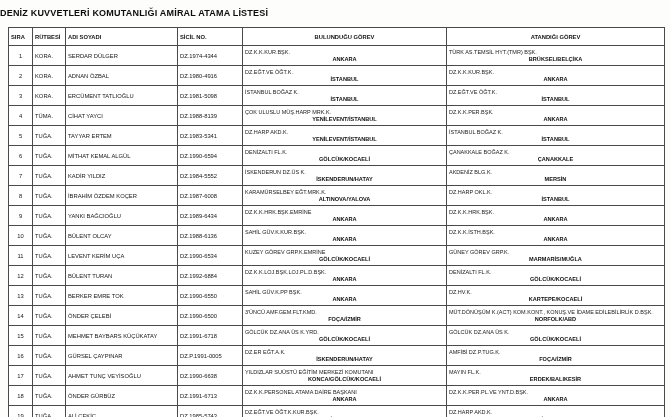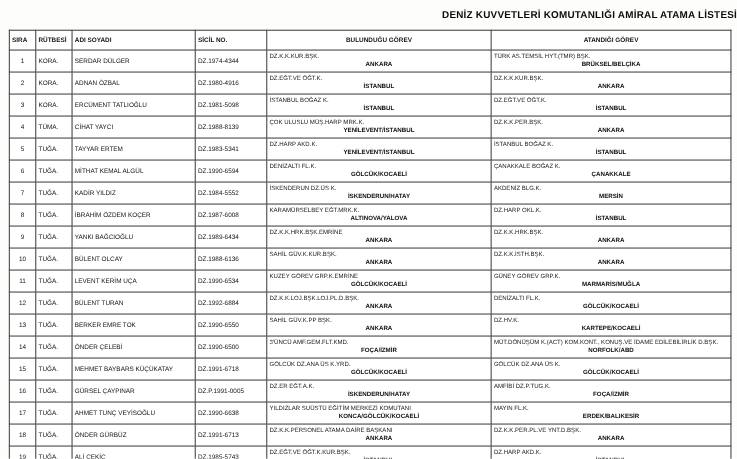--- a/index.html
+++ b/index.html
@@ -15,21 +15,21 @@
     overflow: hidden;
     position: relative;
   }
   .page {
     width: 670px;
     height: 417px;
     background: #fdfdfc;
   }
   .doc-title {
     padding-top: 8px;
-    text-align: right;
+    text-align: left;
     font-size: 9px;
     font-weight: bold;
     letter-spacing: 0.2px;
     color: #0d0d0d;
   }
   table.roster {
     border-collapse: collapse;
     table-layout: fixed;
     width: 656px;
     margin: 9px 6px 0 8px;

